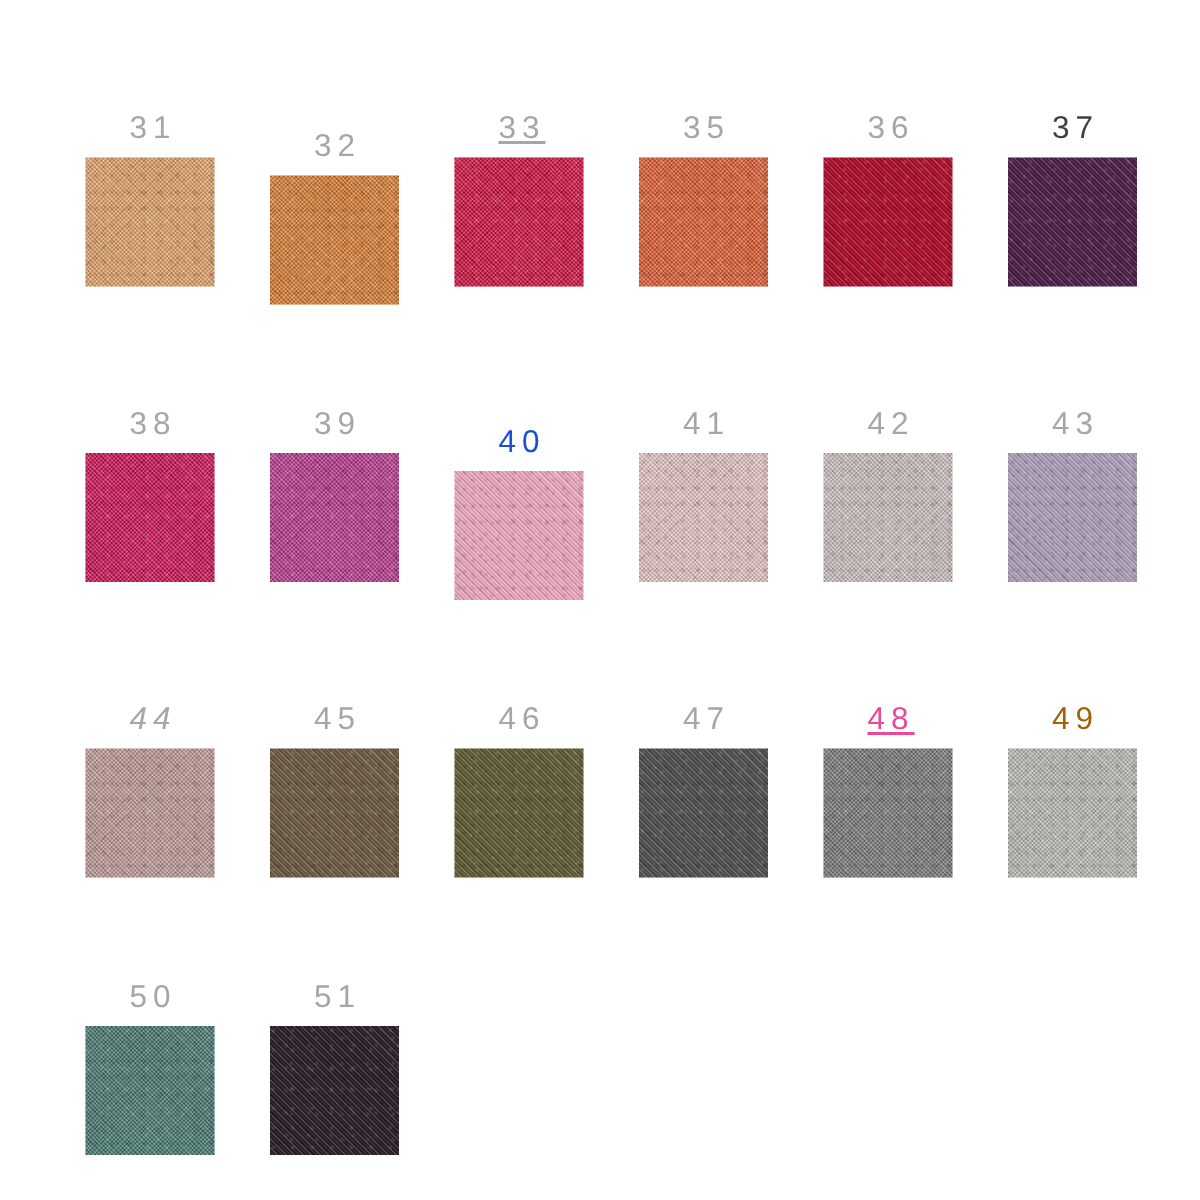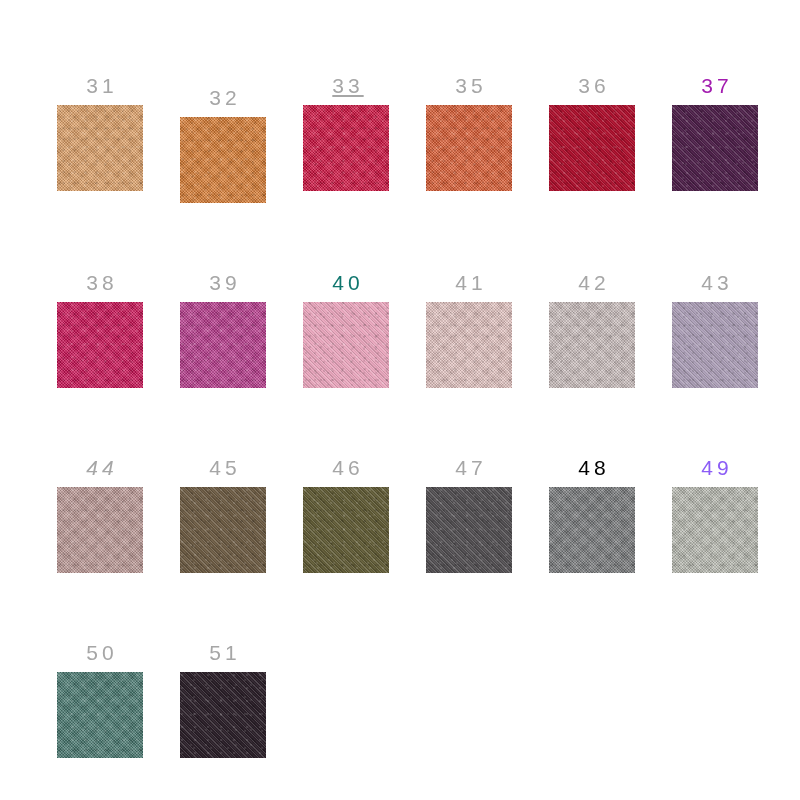--- a/index.html
+++ b/index.html
@@ -134,33 +134,33 @@
       </div>
       <div class="swatch-cell">
         <div class="swatch-label" style="color: rgb(166, 166, 166);">35</div>
         <div class="swatch-chip tex-speckle" style="background-color: rgb(220, 92, 51);"></div>
       </div>
       <div class="swatch-cell">
         <div class="swatch-label" style="color: rgb(166, 166, 166);">36</div>
         <div class="swatch-chip tex-twill" style="background-color: rgb(172, 15, 44);"></div>
       </div>
       <div class="swatch-cell">
-        <div class="swatch-label" style="color: #a21caf; text-align: center;">37</div>
+        <div class="swatch-label" style="color: #404040; text-align: center;">37</div>
         <div class="swatch-chip tex-twill" style="background-color: rgb(77, 32, 73);"></div>
       </div>
       <div class="swatch-cell">
         <div class="swatch-label" style="color: rgb(166, 166, 166);">38</div>
         <div class="swatch-chip tex-speckle" style="background-color: rgb(204, 17, 85);"></div>
       </div>
       <div class="swatch-cell">
         <div class="swatch-label" style="color: rgb(166, 166, 166);">39</div>
         <div class="swatch-chip tex-speckle" style="background-color: rgb(184, 57, 140);"></div>
       </div>
       <div class="swatch-cell">
-        <div class="swatch-label" style="color: #0f766e;">40</div>
+        <div class="swatch-label" style="color: #1d4ed8; margin-top: 12px;">40</div>
         <div class="swatch-chip tex-twill" style="background-color: rgb(233, 166, 189);"></div>
       </div>
       <div class="swatch-cell">
         <div class="swatch-label" style="color: rgb(166, 166, 166);">41</div>
         <div class="swatch-chip tex-speckle" style="background-color: rgb(228, 196, 193);"></div>
       </div>
       <div class="swatch-cell">
         <div class="swatch-label" style="color: rgb(166, 166, 166);">42</div>
         <div class="swatch-chip tex-speckle" style="background-color: rgb(203, 191, 190);"></div>
       </div>
@@ -178,25 +178,25 @@
       </div>
       <div class="swatch-cell">
         <div class="swatch-label" style="color: rgb(166, 166, 166);">46</div>
         <div class="swatch-chip tex-twill" style="background-color: rgb(96, 91, 54);"></div>
       </div>
       <div class="swatch-cell">
         <div class="swatch-label" style="color: rgb(166, 166, 166);">47</div>
         <div class="swatch-chip tex-twill" style="background-color: rgb(82, 79, 82);"></div>
       </div>
       <div class="swatch-cell">
-        <div class="swatch-label" style="color: #000000;">48</div>
+        <div class="swatch-label" style="color: #ec4899; text-decoration: underline;">48</div>
         <div class="swatch-chip tex-speckle" style="background-color: rgb(119, 121, 123);"></div>
       </div>
       <div class="swatch-cell">
-        <div class="swatch-label" style="color: #8b5cf6;">49</div>
+        <div class="swatch-label" style="color: #a16207;">49</div>
         <div class="swatch-chip tex-speckle" style="background-color: rgb(185, 187, 178);"></div>
       </div>
       <div class="swatch-cell">
         <div class="swatch-label" style="color: rgb(166, 166, 166); text-align: center;">50</div>
         <div class="swatch-chip tex-speckle" style="background-color: rgb(71, 120, 111);"></div>
       </div>
       <div class="swatch-cell">
         <div class="swatch-label" style="color: rgb(166, 166, 166);">51</div>
         <div class="swatch-chip tex-twill" style="background-color: rgb(43, 32, 41);"></div>
       </div>

